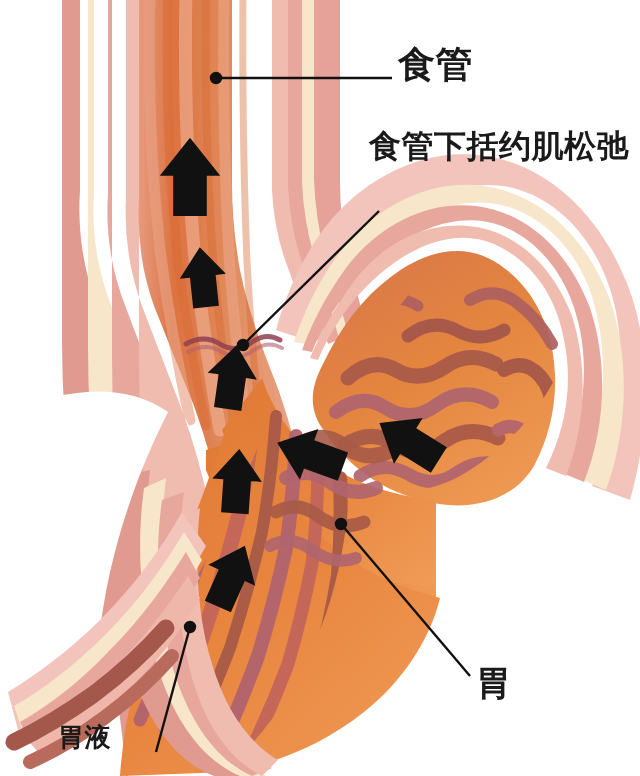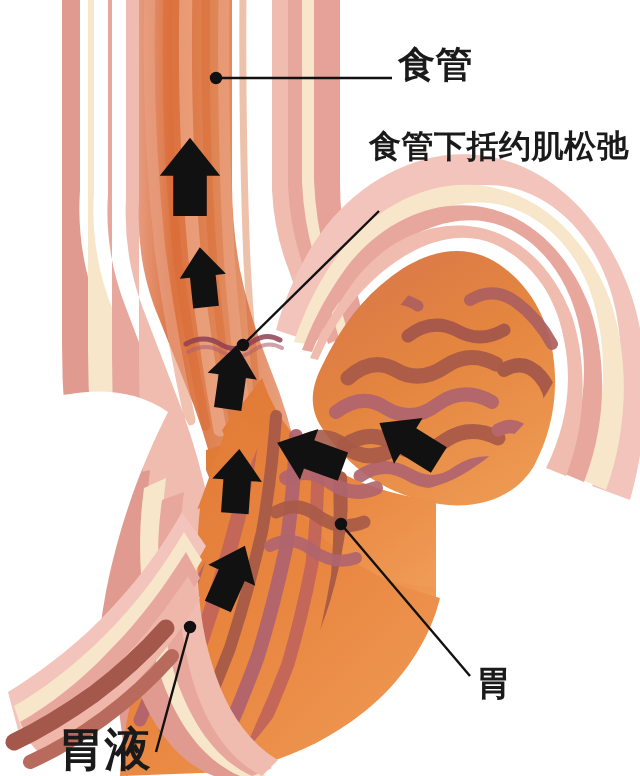--- a/index.html
+++ b/index.html
@@ -54,21 +54,21 @@
     display: block;
   }
   #label-stomach {
     left: 476px;
     top: 662px;
     font-size: 35px;
   }
   #label-gastric-juice {
     left: 58px;
     top: 722px;
-    font-size: 46px;
+    font-size: 26px;
   }
 </style>
 </head>
 <body>
 
 <div id="diagram-root">
 
   <svg class="figure" viewBox="0 0 640 776">
     <defs>
       <linearGradient id="gradLumen" x1="0" y1="0" x2="1" y2="0">

